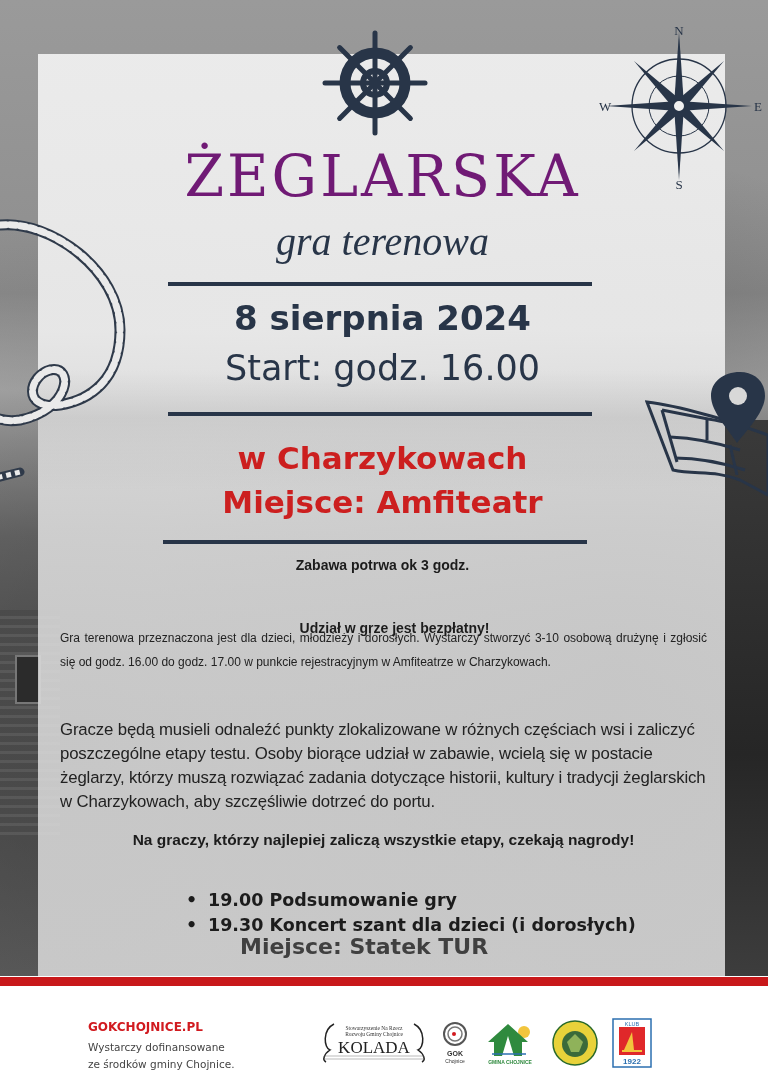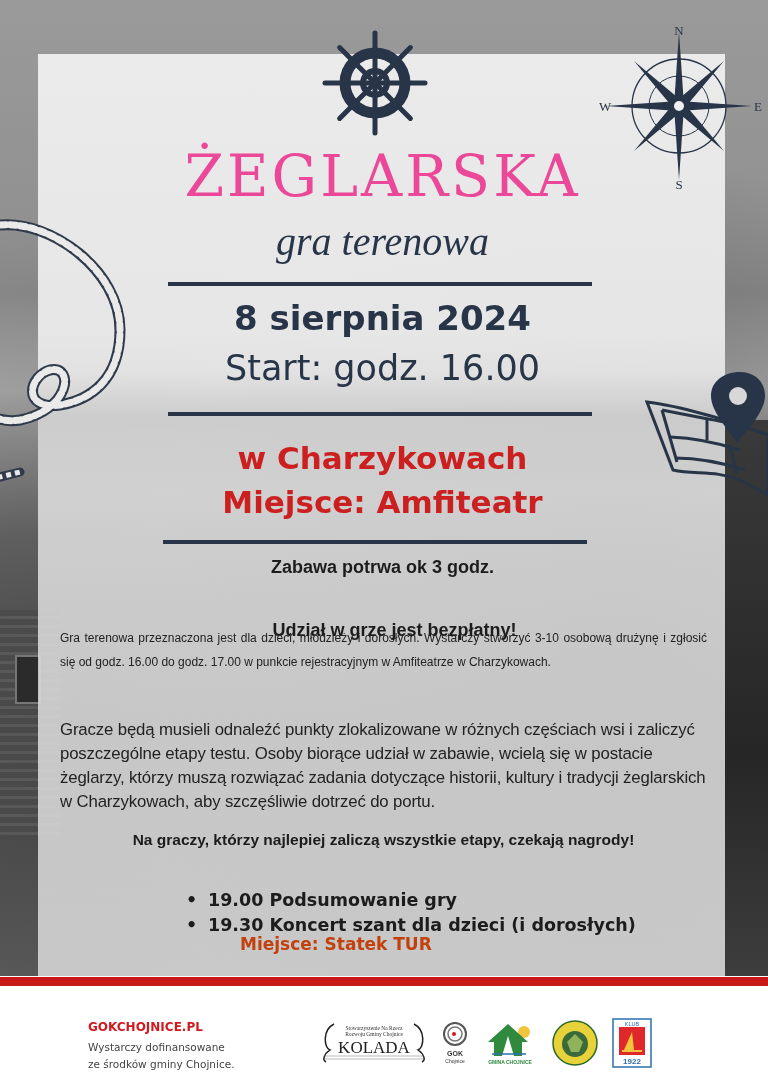--- a/index.html
+++ b/index.html
@@ -44,21 +44,21 @@
   .abs { position:absolute; }
 
   .wheel { left:322px; top:30px; width:106px; height:106px; }
   .compass { left:596px; top:22px; width:170px; height:170px; }
   .rope { left:-20px; top:210px; width:150px; height:280px; }
   .map-icon { left:645px; top:360px; width:123px; height:150px; }
 
   .title {
     left:100px; width:565px; top:148px;
     font-family:"DejaVu Serif", serif; font-size:57px; letter-spacing:3px;
-    color:#ec4899; line-height:1; text-align:center;
+    color:#701a75; line-height:1; text-align:center;
   }
   .subtitle {
     left:100px; width:565px; top:222px;
     font-family:"Liberation Serif", serif; font-style:italic; font-size:40px;
     color:#283548; text-align:center; line-height:1;
   }
   .rule { position:absolute; height:4px; background:#283548; }
   .date {
     left:100px; width:565px; top:298px; text-align:center;
     font-family:"DejaVu Sans", sans-serif; font-weight:bold; font-size:34px; color:#283548;
@@ -68,40 +68,40 @@
     font-family:"DejaVu Sans", sans-serif; font-size:35px; color:#283548;
   }
   .start b { font-weight:normal; }
   .place {
     left:100px; width:565px; top:436px; text-align:center;
     font-family:"DejaVu Sans", sans-serif; font-weight:bold; font-size:31px;
     color:#cc1f1f; line-height:44px;
   }
   .note {
     left:100px; width:565px; text-align:center;
-    font-family:"Liberation Sans", sans-serif; font-weight:bold; font-size:18px; color:#1c1c1c;
+    font-family:"Liberation Sans", sans-serif; font-weight:bold; font-size:14px; color:#1c1c1c;
   }
   .para {
     left:60px; width:647px;
     font-family:"Liberation Sans", sans-serif; font-size:12px; line-height:24px; color:#222;
   }
   .justify { text-align:justify; text-align-last:left; }
   .prizes {
     left:60px; width:647px; top:831px; text-align:center;
     font-family:"Liberation Sans", sans-serif; font-weight:bold; font-size:15.5px; color:#1c1c1c;
   }
   .bullets {
     left:170px; top:872px; margin:16px; padding:0; list-style:none;
     font-family:"DejaVu Sans", sans-serif; font-weight:bold; font-size:17.5px; color:#1c1c1c;
     line-height:25px;
   }
   .bullets li::before { content:"\2022"; display:inline-block; width:22px; }
   .final-place {
     left:240px; top:934px;
-    font-family:"DejaVu Sans", sans-serif; font-weight:bold; font-size:17px; color:#c2410c;
+    font-family:"DejaVu Sans", sans-serif; font-weight:bold; font-size:22px; color:#404040;
   }
   .red-bar { position:absolute; left:0; top:977px; width:768px; height:9px; background:#c8181a; }
 
   .footer-url {
     left:88px; top:1020px; font-family:"DejaVu Sans", sans-serif; font-weight:bold;
     font-size:12px; color:#d11a1f;
   }
   .footer-text {
     left:88px; top:1039px; font-family:"DejaVu Sans", sans-serif; font-size:10.5px;
     color:#444; line-height:17px;

